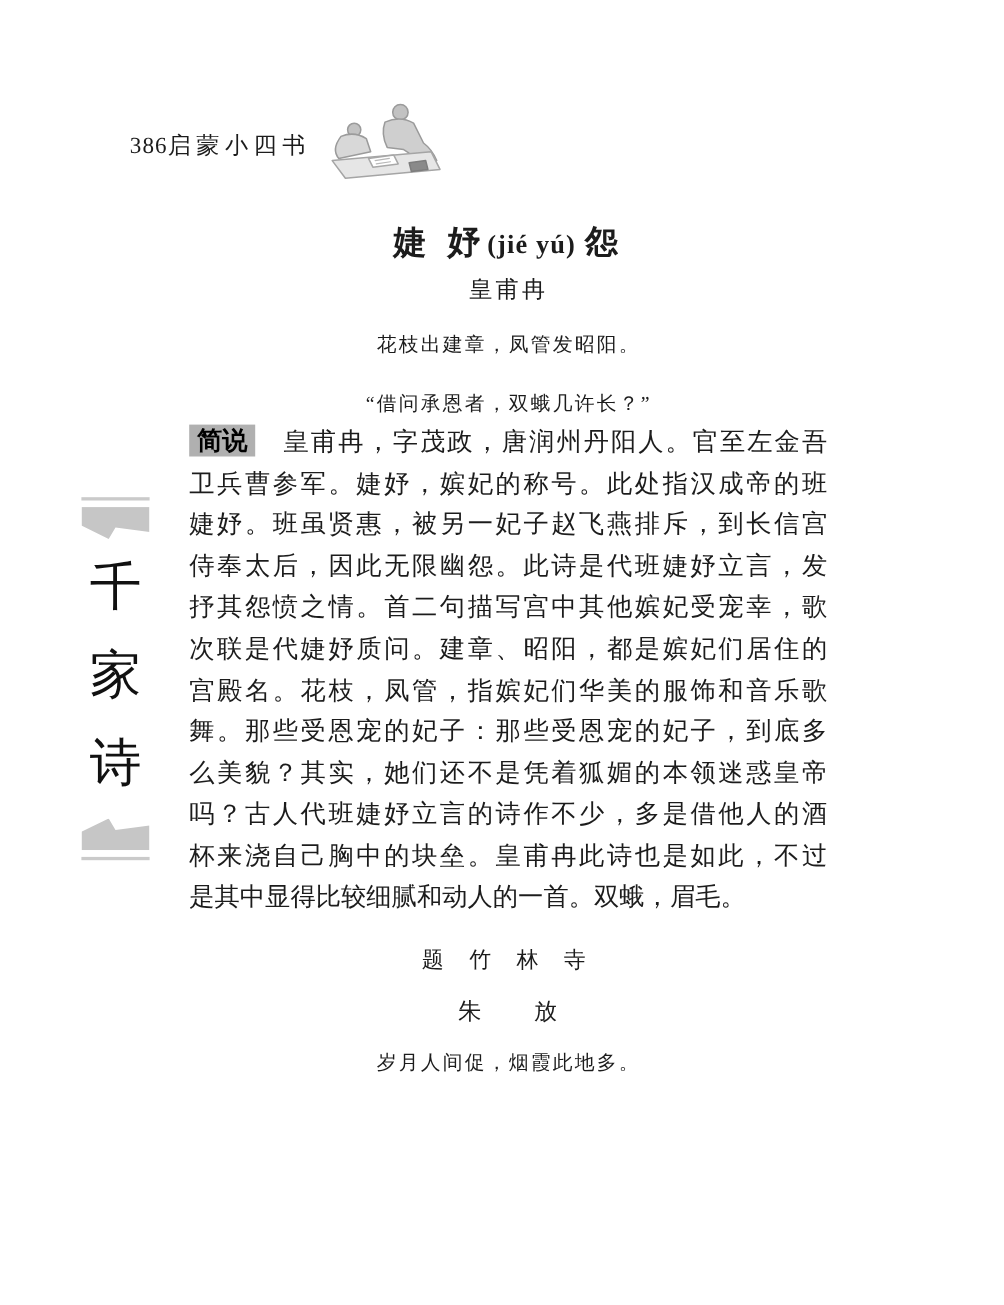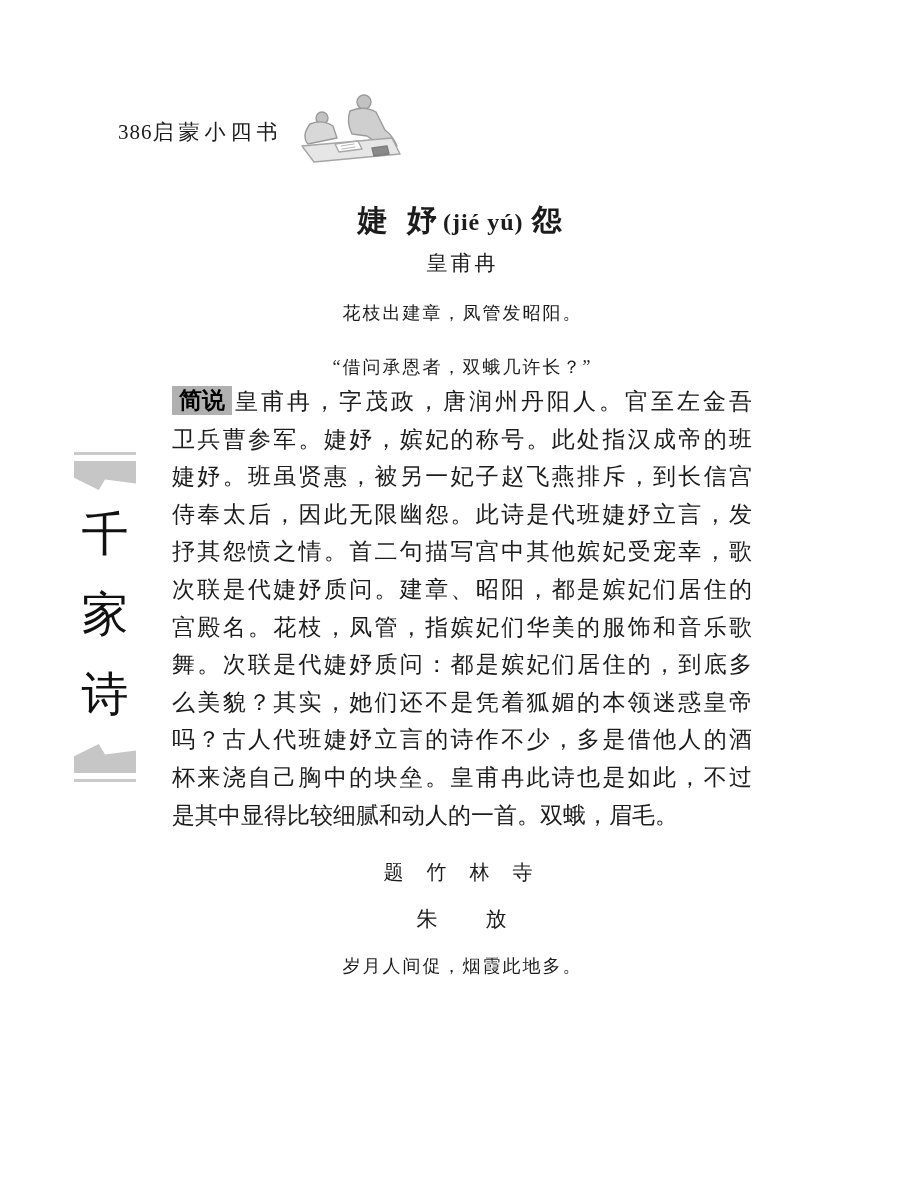--- a/index.html
+++ b/index.html
@@ -104,20 +104,21 @@
   }
   .badge {
     display: inline-block;
     background: #b0b0b0;
     color: #000;
     font-family: "Liberation Sans", "DejaVu Sans", sans-serif;
     font-weight: 700;
     font-size: 23px;
     line-height: 29px;
     padding: 0 7px;
+    margin-right: 24px;
     vertical-align: 1px;
   }
 
   
   .poem2-title { top: 859px; font-size: 20px; font-weight: 400; letter-spacing: 9px; }
   .poem2-author { top: 905px; font-size: 21px; letter-spacing: 2px; }
   .poem2-line1 { top: 954px; }
 </style>
 </head>
 <body>
@@ -160,21 +161,21 @@
   <div class="col poem-line poem1-line2">“借问承恩者，双蛾几许长？”</div>
 
   <div class="commentary">
     <div class="commentary-line"><span class="badge">简说</span><span>皇甫冉，字茂政，唐润州丹阳人。官至左金吾</span></div>
     <div class="commentary-line">卫兵曹参军。婕妤，嫔妃的称号。此处指汉成帝的班</div>
     <div class="commentary-line">婕妤。班虽贤惠，被另一妃子赵飞燕排斥，到长信宫</div>
     <div class="commentary-line">侍奉太后，因此无限幽怨。此诗是代班婕妤立言，发</div>
     <div class="commentary-line">抒其怨愤之情。首二句描写宫中其他嫔妃受宠幸，歌</div>
     <div class="commentary-line">次联是代婕妤质问。建章、昭阳，都是嫔妃们居住的</div>
     <div class="commentary-line">宫殿名。花枝，凤管，指嫔妃们华美的服饰和音乐歌</div>
-    <div class="commentary-line">舞。次联是代婕妤质问：都是嫔妃们居住的，到底多</div>
+    <div class="commentary-line">舞。那些受恩宠的妃子：那些受恩宠的妃子，到底多</div>
     <div class="commentary-line">么美貌？其实，她们还不是凭着狐媚的本领迷惑皇帝</div>
     <div class="commentary-line">吗？古人代班婕妤立言的诗作不少，多是借他人的酒</div>
     <div class="commentary-line">杯来浇自己胸中的块垒。皇甫冉此诗也是如此，不过</div>
     <div class="commentary-line last">是其中显得比较细腻和动人的一首。双蛾，眉毛。</div>
   </div>
 
   <div class="col poem2-title">题 竹 林 寺</div>
   <div class="col poem2-author">朱　　放</div>
   <div class="col poem-line poem2-line1">岁月人间促，烟霞此地多。</div>
 

